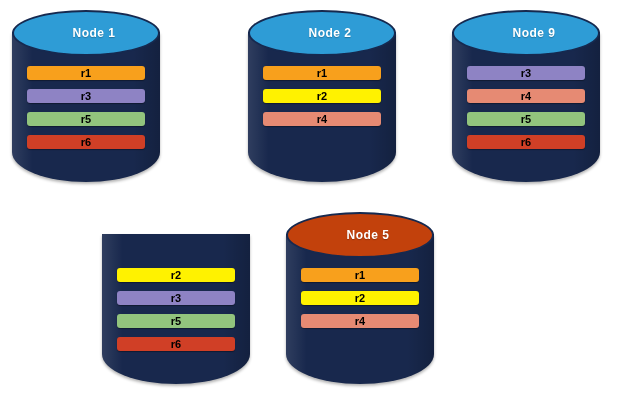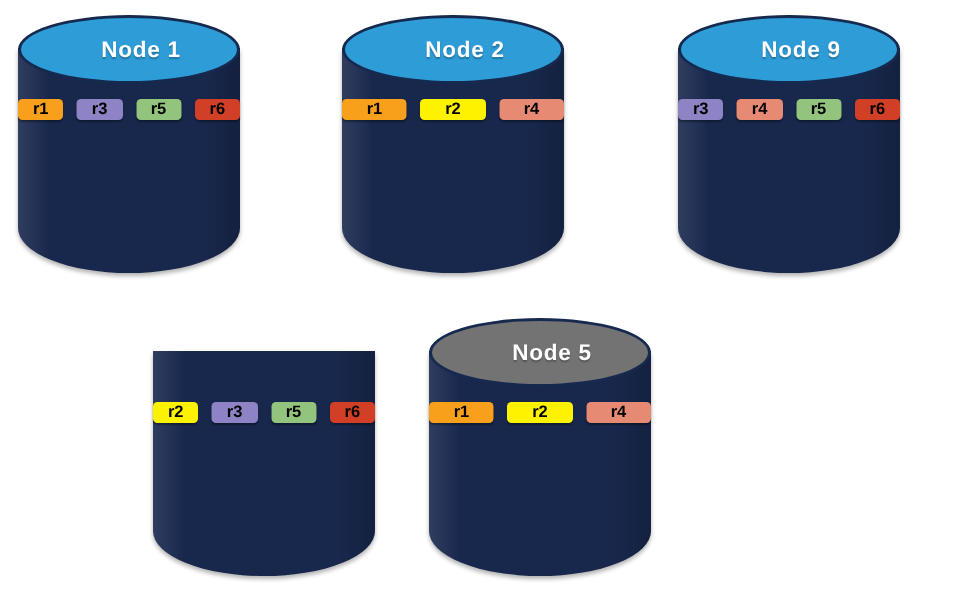--- a/index.html
+++ b/index.html
@@ -67,37 +67,37 @@
     box-sizing: border-box;
     border-radius: 50%;
     z-index: 3;
     display: flex;
     align-items: center;
     justify-content: center;
   }
 
   .node-label {
     color: #ffffff;
-    font-size: 15px;
+    font-size: 12px;
     font-weight: bold;
     letter-spacing: 0.5px;
     white-space: nowrap;
     text-shadow: 0 1px 1px rgba(0,0,0,0.25);
     margin-left: 16px;
   }
 
   
   .shards {
     position: absolute;
     left: 0;
     top: 56px;
     width: 148px;
     z-index: 4;
     display: flex;
-    flex-direction: row;
+    flex-direction: column;
     align-items: center;
     gap: 9px;
   }
 
   .shard {
     width: 118px;
     height: 14px;
     border-radius: 3px;
     display: flex;
     align-items: center;
@@ -129,21 +129,21 @@
           <span class="shard-label">r3</span>
         </div>
         <div class="shard" style="background: rgb(146, 196, 125);">
           <span class="shard-label">r5</span>
         </div>
         <div class="shard" style="background: rgb(208, 63, 38);">
           <span class="shard-label">r6</span>
         </div>
       </div>
     </div>
-    <div class="node" style="left: 228px; top: 10px; padding-left: 11px;">
+    <div class="node" style="left: 248px; top: 10px; padding-left: 11px;">
       <div class="cyl-body" style="background: rgb(24, 40, 77);"></div>
       <div class="cyl-top" style="background: rgb(46, 156, 214);">
         <span class="node-label" style="color: rgb(255, 255, 255);">Node 2</span>
       </div>
       <div class="shards">
         <div class="shard" style="background: rgb(248, 160, 28);">
           <span class="shard-label">r1</span>
         </div>
         <div class="shard" style="background: rgb(255, 242, 0);">
           <span class="shard-label">r2</span>
@@ -185,21 +185,21 @@
         <div class="shard" style="background: rgb(146, 196, 125);">
           <span class="shard-label">r5</span>
         </div>
         <div class="shard" style="background: rgb(208, 63, 38);">
           <span class="shard-label">r6</span>
         </div>
       </div>
     </div>
     <div class="node" style="left: 286px; top: 212px;">
       <div class="cyl-body" style="background: rgb(24, 40, 77);"></div>
-      <div class="cyl-top" style="background: #737373;">
+      <div class="cyl-top" style="background: #c2410c;">
         <span class="node-label" style="color: rgb(255, 255, 255);">Node 5</span>
       </div>
       <div class="shards">
         <div class="shard" style="background: rgb(248, 160, 28);">
           <span class="shard-label">r1</span>
         </div>
         <div class="shard" style="background: rgb(255, 242, 0);">
           <span class="shard-label">r2</span>
         </div>
         <div class="shard" style="background: rgb(230, 138, 115);">

